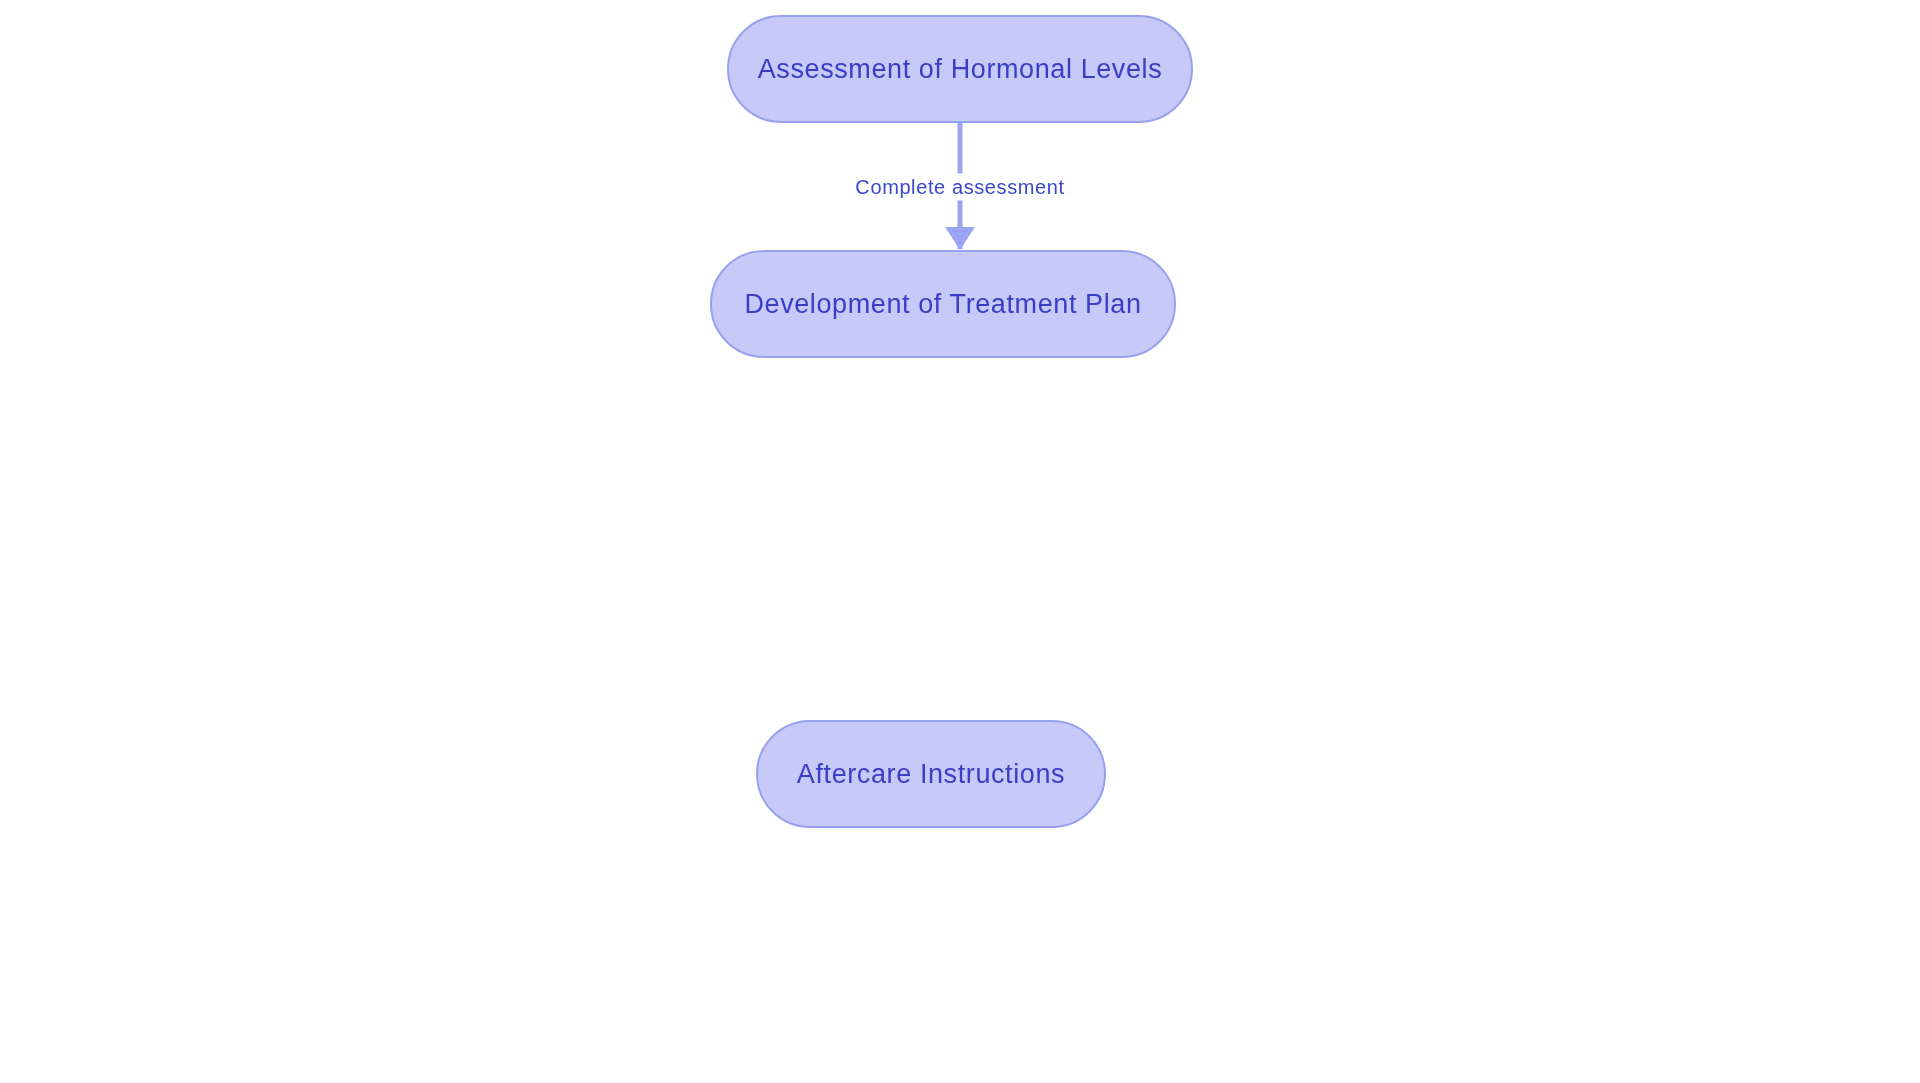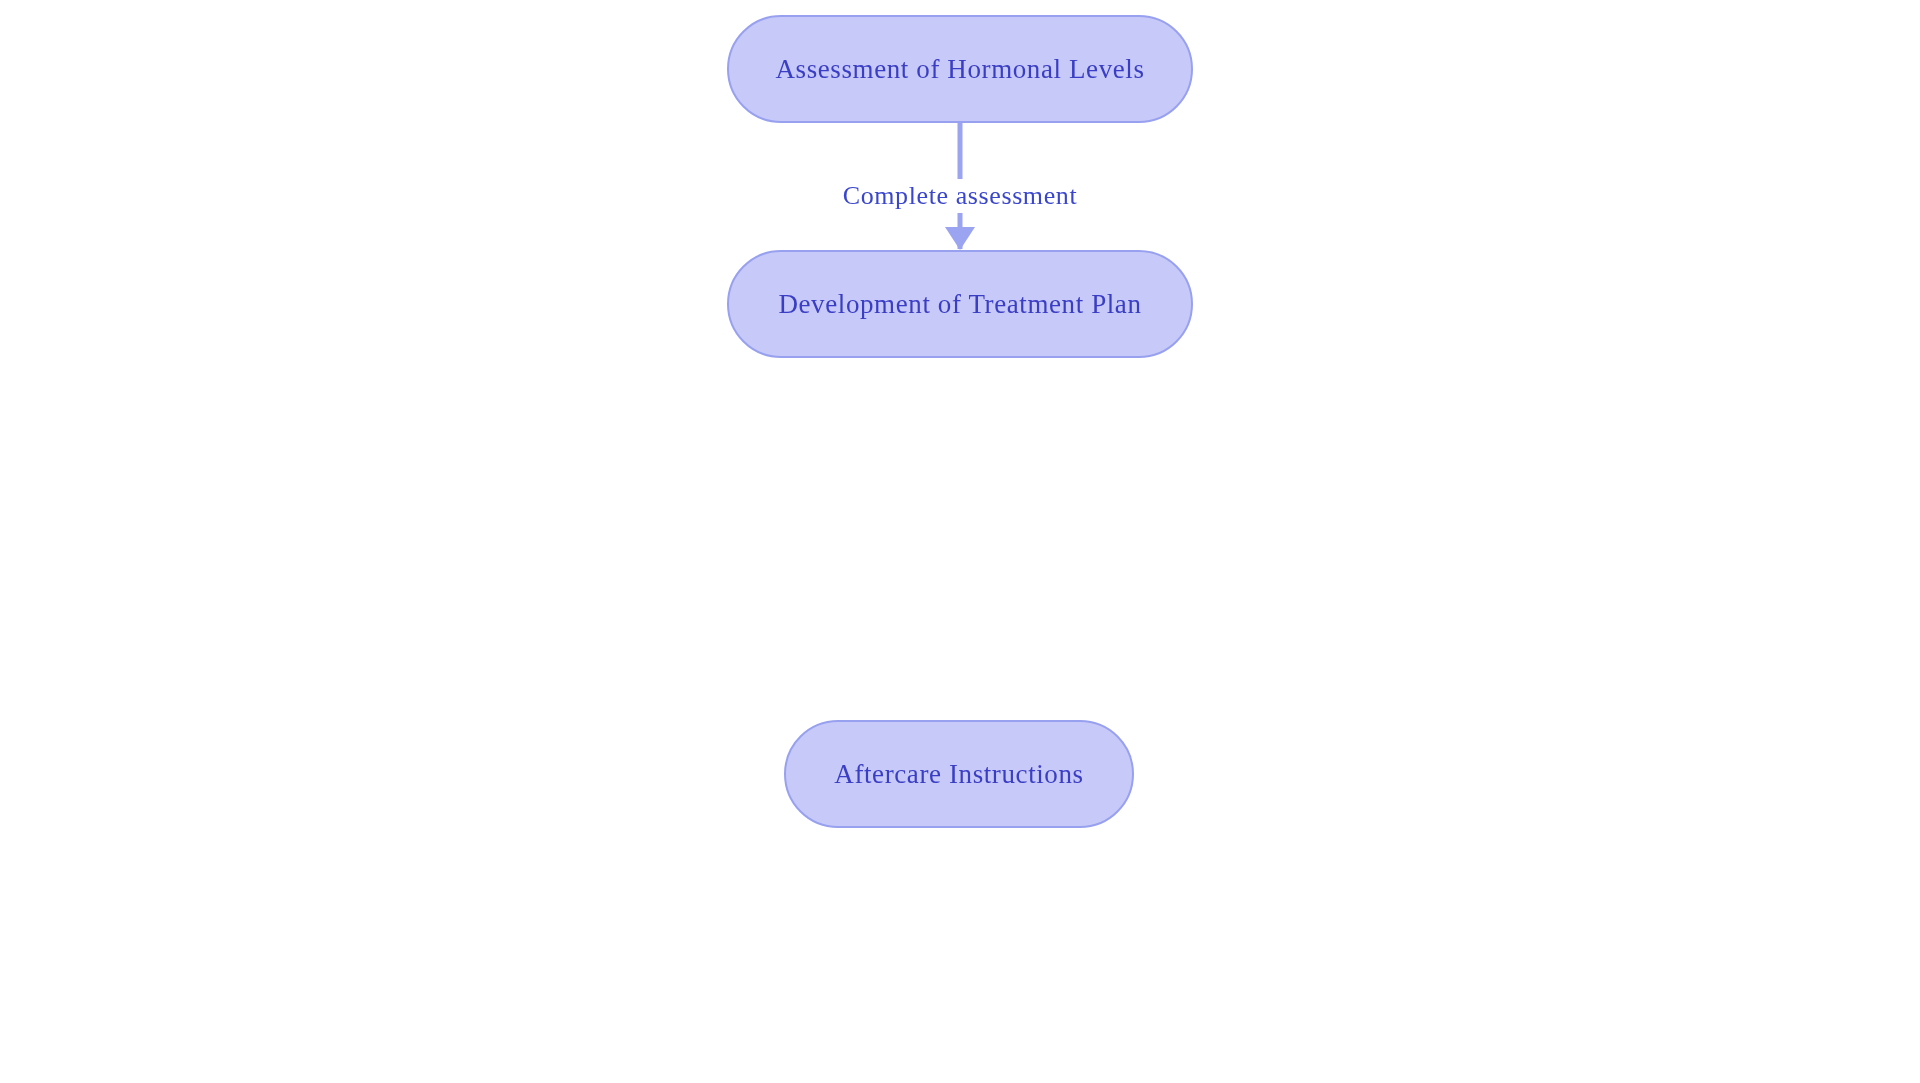--- a/index.html
+++ b/index.html
@@ -6,44 +6,44 @@
     margin: 0;
     padding: 0;
     background: #ffffff;
   }
   .canvas {
     position: relative;
     width: 1680px;
     height: 1083px;
     background: var(--bg, #ffffff);
     overflow: hidden;
-    font-family: Liberation Serif, serif;
+    font-family: Liberation Sans, sans-serif;
   }
   
   .node {
     position: absolute;
     height: 108px;
     border-radius: 54px;
     background: var(--node-fill);
     border: 2px solid var(--node-border);
     box-sizing: border-box;
     display: flex;
     align-items: center;
     justify-content: center;
   }
   .node .node-label {
     color: var(--node-text);
     font-size: 27px;
     letter-spacing: 0.6px;
     white-space: nowrap;
   }
   .n1 { left: 727px; top:  15px; width: 466px; }
-  .n2 { left: 727px; top: 250px; width: 466px; }
+  .n2 { left: 710px; top: 250px; width: 466px; }
   .n3 { left: 801px; top: 485px; width: 316px; }
-  .n4 { left: 784px; top: 720px; width: 350px; text-align: right; }
+  .n4 { left: 756px; top: 720px; width: 350px; text-align: right; }
   .n5 { left: 773px; top: 955px; width: 372px; }
   
   .edge {
     position: absolute;
     left: 760px;
     width: 400px;
     height: 127px;
   }
   .e1 { top: 123px; }
   .e2 { top: 358px; }
@@ -69,25 +69,24 @@
     border-right: 15px solid transparent;
     border-top: 23px solid var(--arrow);
   }
   .edge-label {
     position: absolute;
     left: 50%;
     top: 50%;
     transform: translate(-50%, -50%);
     background: var(--bg, #ffffff);
     color: var(--edge-text);
-    font-size: 26px;
+    font-size: 20px;
     letter-spacing: 0.6px;
     white-space: nowrap;
     padding: 2px 12px;
-    margin-top: 9px;
   }
 </style>
 </head>
 <body>
 
 <div class="canvas">
 
   <div class="node n1">
     <span class="node-label">Assessment of Hormonal Levels</span>
   </div>

